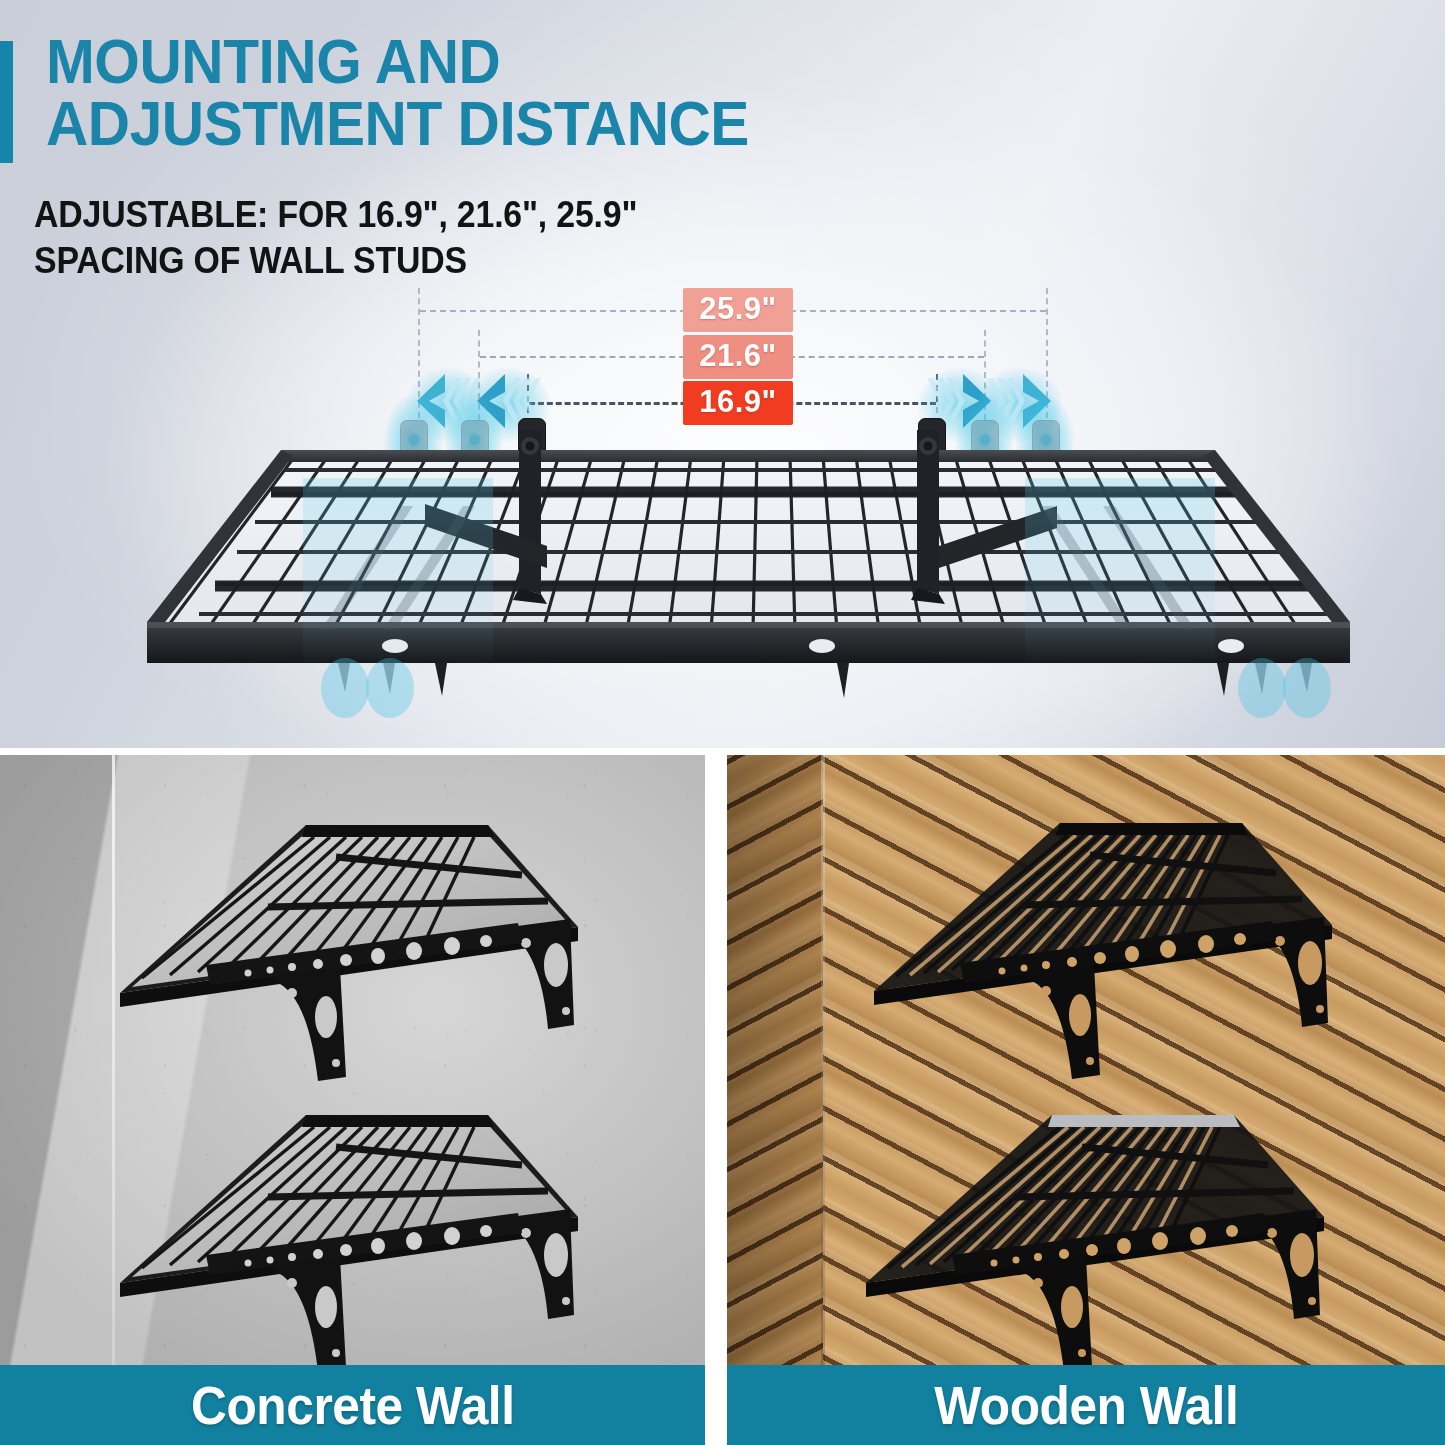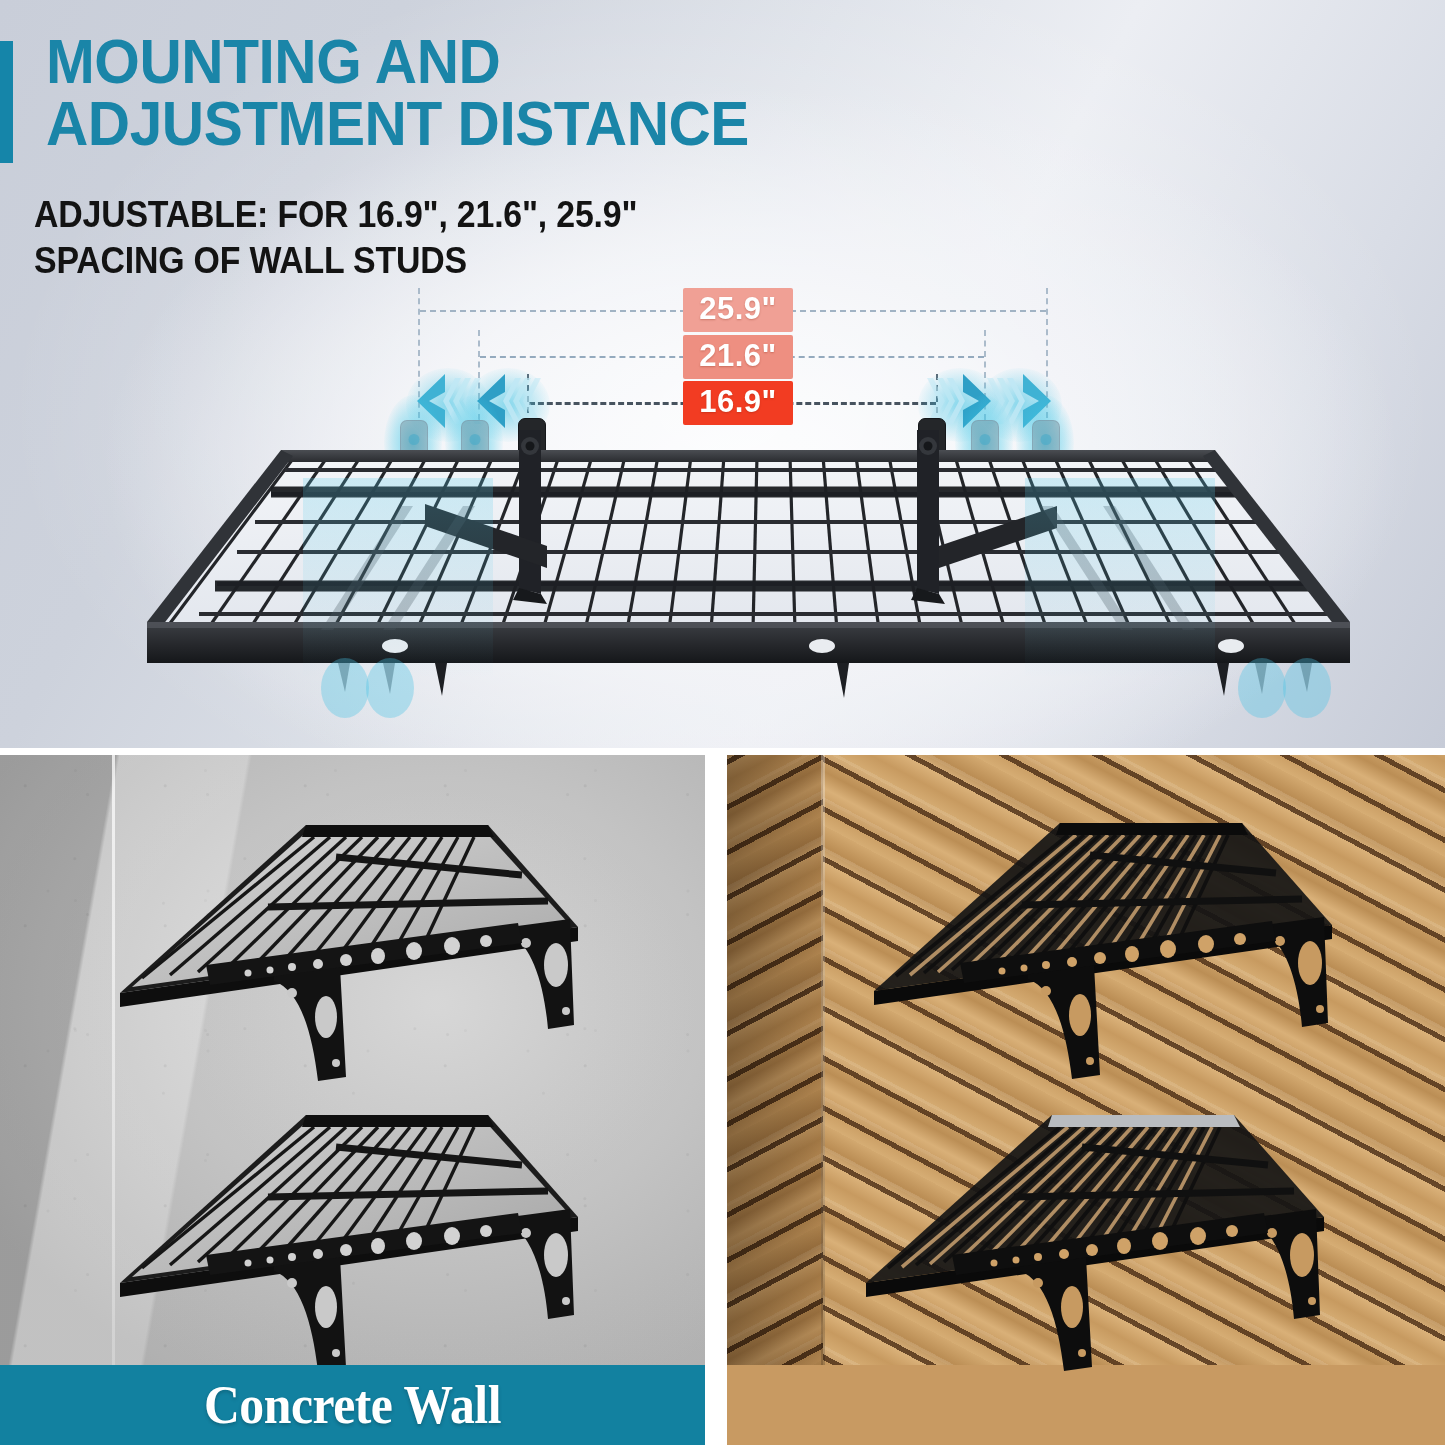--- a/index.html
+++ b/index.html
@@ -69,21 +69,21 @@
   .tab.solid{background:#242629;border:1px solid #15171a;}
   .tab i{position:absolute;left:50%;top:13px;transform:translateX(-50%);
     width:11px;height:11px;border-radius:50%;display:block;}
   .tab.ghost i{background:rgba(70,170,200,.55);}
   .tab.solid i{background:#3b3e42;box-shadow:inset 0 0 0 2px #17191c;}
 
   .tabglow{position:absolute;width:58px;height:96px;border-radius:50%;
     background:radial-gradient(ellipse at center, rgba(60,200,232,.70) 0%, rgba(60,200,232,.28) 48%, rgba(60,200,232,0) 74%);}
 
   
-  .panels{position:absolute;left:0;top:755px;width:1445px;height:690px;background:#fff;font-family:Liberation Serif, serif;}
+  .panels{position:absolute;left:0;top:755px;width:1445px;height:690px;background:#fff;}
   .panel{position:absolute;top:0;height:690px;overflow:hidden;}
   .panel.left{left:0;width:705px;}
   .panel.right{left:727px;width:718px;}
 
   .concrete{position:absolute;inset:0;
     background:
       linear-gradient(100deg, rgba(0,0,0,.16) 0 14%, rgba(255,255,255,.12) 14.5% 30%, rgba(0,0,0,.05) 30.5% 100%),
       radial-gradient(ellipse 520px 430px at 62% 36%, #e2e2e2 0%, #cccccc 55%, #b9b9b9 100%),
       linear-gradient(92deg,#b3b3b3 0%,#c9c9c9 18%,#d8d8d8 44%,#cfcfcf 70%,#bdbdbd 100%);
   }
@@ -654,15 +654,18 @@
           <circle cx="214" cy="152" r="4"></circle>
             <circle cx="240" cy="149" r="5"></circle>
           <circle cx="268" cy="145" r="6"></circle>
             <ellipse cx="300" cy="141" rx="7" ry="8"></ellipse>
           <ellipse cx="336" cy="136" rx="8" ry="9"></ellipse>
             <ellipse cx="374" cy="131" rx="8" ry="9"></ellipse>
           <circle cx="408" cy="126" r="6"></circle>
         </g>
       </svg>
 
+      <div class="caption">
+        <span>Wooden Wall</span>
+      </div>
     </div>
   </div>
 </div>
 
 </body></html>

